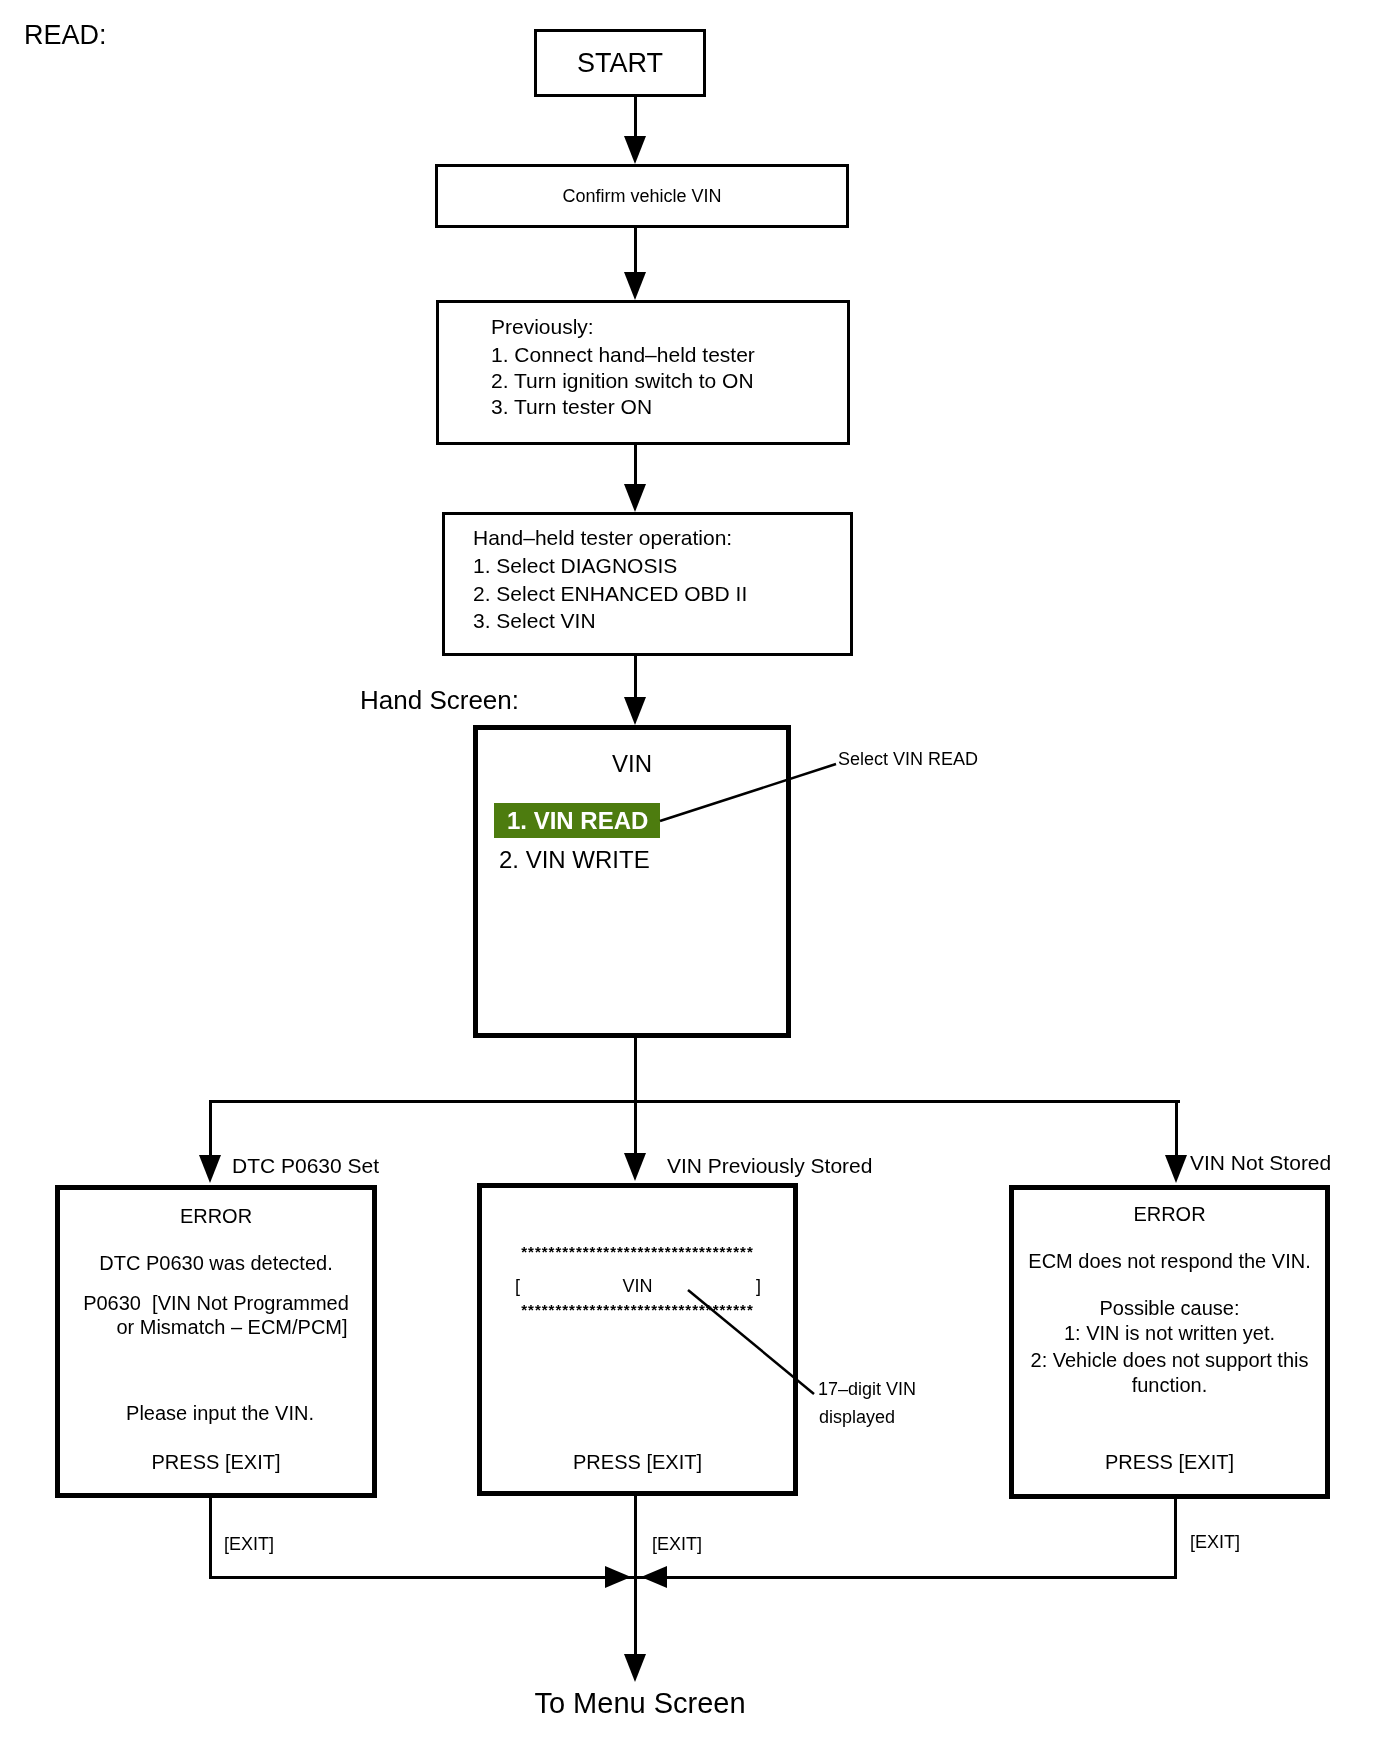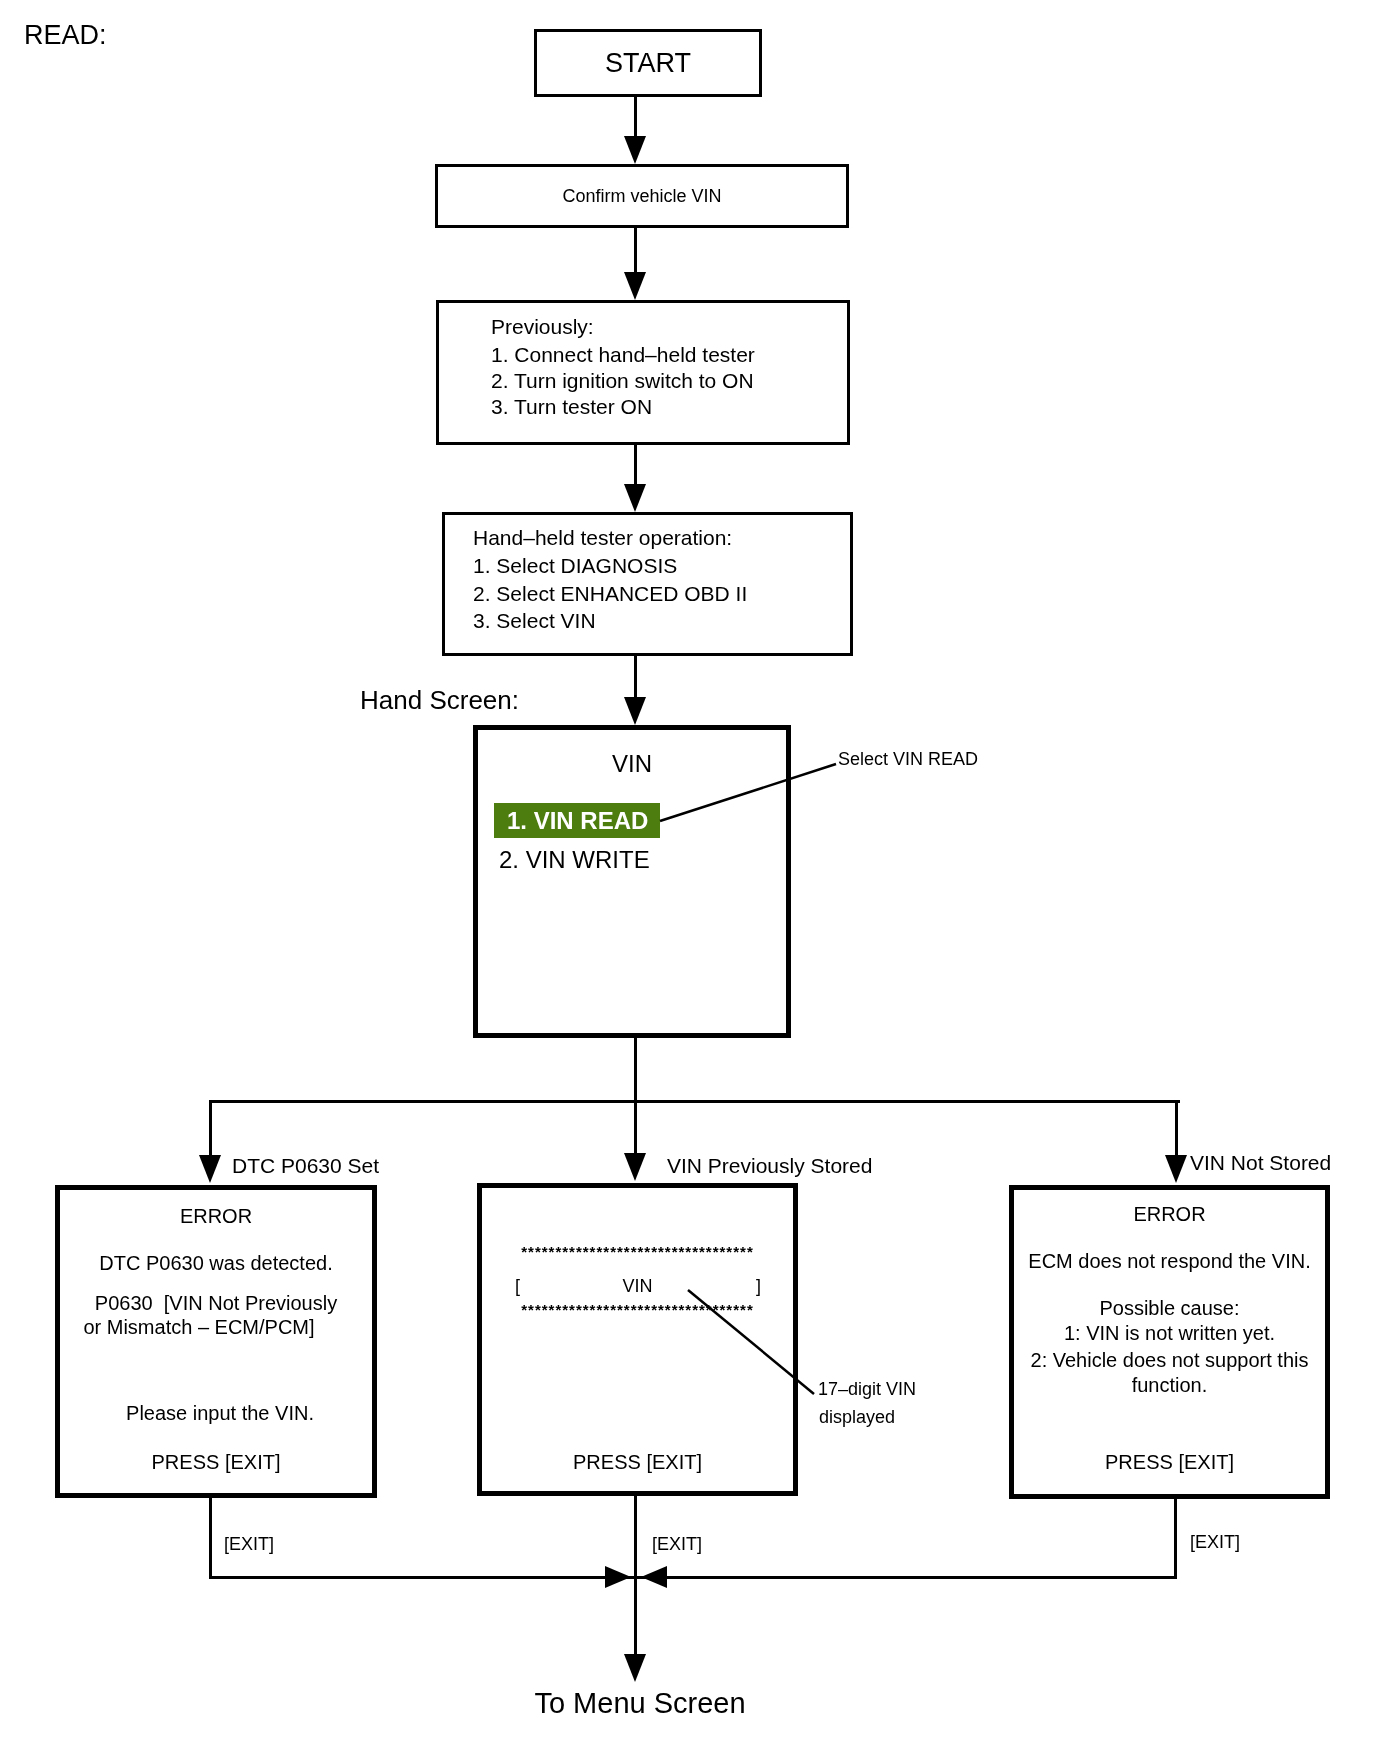--- a/index.html
+++ b/index.html
@@ -28,21 +28,21 @@
   .fs24{font-size:24px}.fs26{font-size:26px}.fs27{font-size:27px}.fs29{font-size:29px}
   .stars{font-size:15px;font-weight:bold;letter-spacing:1px}
 </style>
 </head>
 <body>
 
 <div id="page">
 
   <div class="t b fs27" style="left:24px;top:20px">READ:</div>
 
-  <div class="box ctr fs27" style="left:534px;top:29px;width:228px;height:68px">
+  <div class="box ctr fs27" style="left:534px;top:29px;width:172px;height:68px">
     <span>START</span>
   </div>
 
   <div class="vline" style="left:634px;top:96px;height:44px"></div>
   <div class="ah-down" style="left:624px;top:136px"></div>
 
   <div class="box ctr fs22" style="left:435px;top:164px;width:414px;height:64px">
     <span>Confirm vehicle VIN</span>
   </div>
 
@@ -90,22 +90,22 @@
   <div class="ah-down" style="left:624px;top:1153px"></div>
   <div class="t fs21" style="left:667px;top:1154px">VIN Previously Stored</div>
 
   <div class="vline" style="left:1175px;top:1100px;height:56px"></div>
   <div class="ah-down" style="left:1165px;top:1155px"></div>
   <div class="t fs21" style="left:1190px;top:1151px">VIN Not Stored</div>
 
   <div class="box thick" style="left:55px;top:1185px;width:322px;height:313px"></div>
   <div class="t b fs20 c" style="left:55px;top:1205px;width:322px">ERROR</div>
   <div class="t b fs20 c" style="left:55px;top:1252px;width:322px">DTC P0630 was detected.</div>
-  <div class="t b fs20 c" style="left:55px;top:1292px;width:322px">P0630  [VIN Not Previously</div>
-  <div class="t b fs20 c" style="left:38px;top:1316px;width:322px">or Mismatch – ECM/PCM]</div>
+  <div class="t b fs20 c" style="left:55px;top:1292px;width:322px">P0630  [VIN Not Programmed</div>
+  <div class="t b fs20 c" style="left:71px;top:1316px;width:322px">or Mismatch – ECM/PCM]</div>
   <div class="t b fs20 c" style="left:51px;top:1402px;width:338px">Please input the VIN.</div>
   <div class="t b fs20 c" style="left:55px;top:1451px;width:322px">PRESS [EXIT]</div>
 
   <div class="box thick" style="left:477px;top:1183px;width:321px;height:313px"></div>
   <div class="t stars c" style="left:477px;top:1243px;width:321px">**********************************</div>
   <div class="t b fs22" style="left:515px;top:1276px">[</div>
   <div class="t b fs22 c" style="left:477px;top:1276px;width:321px">VIN</div>
   <div class="t b fs22" style="left:756px;top:1276px">]</div>
   <div class="t stars c" style="left:477px;top:1301px;width:321px">**********************************</div>
   <div class="t b fs20 c" style="left:477px;top:1451px;width:321px">PRESS [EXIT]</div>

